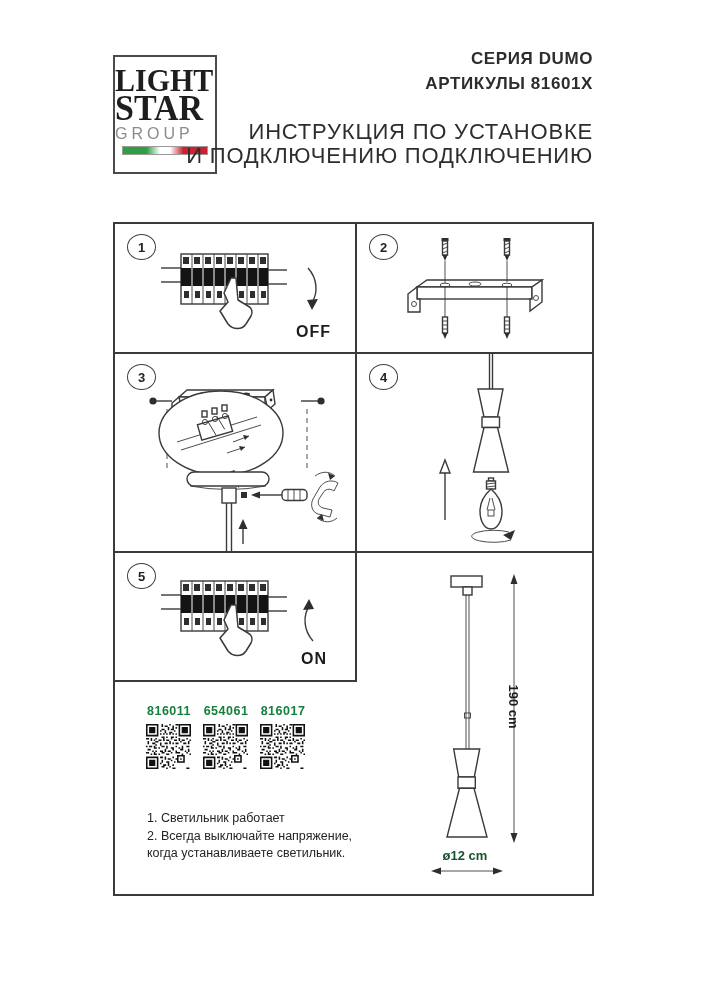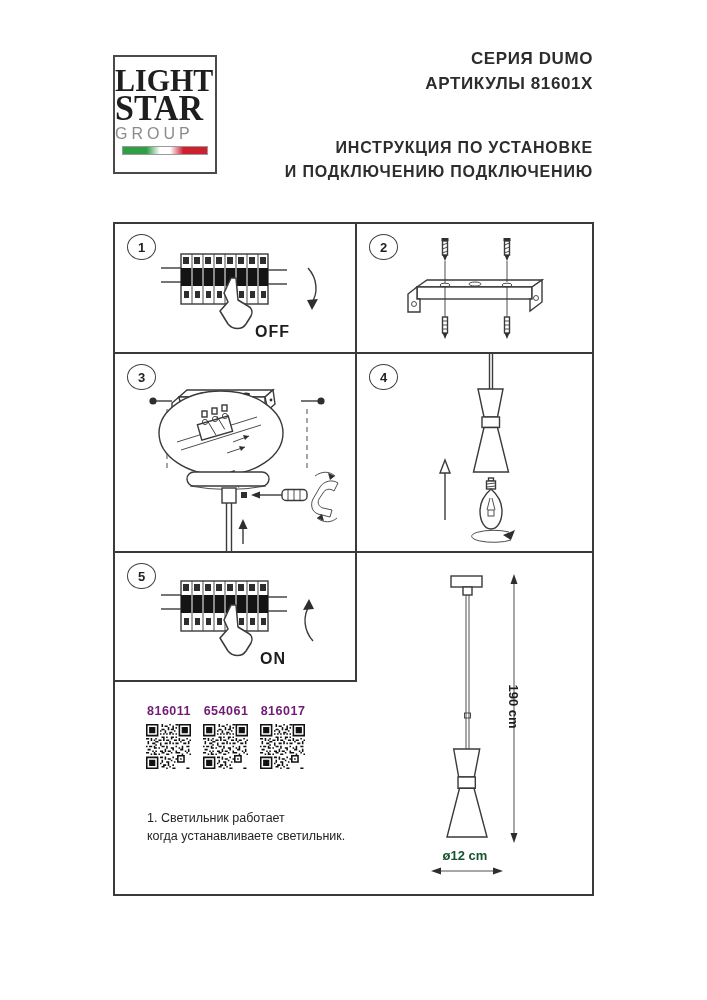--- a/index.html
+++ b/index.html
@@ -13,47 +13,47 @@
   .logo-light{margin-top:10px;font-family:"Liberation Serif",serif;font-weight:700;
               font-size:30px;line-height:26px;letter-spacing:0;color:#1e1e1e;transform:scaleY(1.08);}
   .logo-star{font-family:"Liberation Serif",serif;font-weight:700;font-size:34px;
              line-height:30px;color:#1e1e1e;transform:scaleY(1.05);}
   .logo-group{margin-top:2px;font-size:16px;letter-spacing:4px;color:#8b8b8b;font-weight:400;}
   .logo-flag{margin:3px auto 0;width:84px;height:7px;border:1px solid #9a9a9a;
              background:linear-gradient(90deg,#2f9e45 0%,#2f9e45 28%,#ffffff 44%,#ffffff 56%,#cf2030 72%,#cf2030 100%);}
 
   .hdr-top{right:114px;top:46px;text-align:right;font-weight:700;font-size:17px;
            line-height:25px;letter-spacing:0.6px;color:#2d2d2d;}
-  .hdr-title{right:114px;top:120px;text-align:right;font-weight:700;font-size:16px;
-             line-height:24px;letter-spacing:0.8px;color:#2d2d2d;margin-top:16px;}
+  .hdr-title{right:114px;top:120px;text-align:right;font-weight:400;font-size:22px;
+             line-height:24px;letter-spacing:0.8px;color:#2d2d2d;}
 
   
   .grid{left:113px;top:222px;width:481px;height:674px;border:2px solid #3a3a3a;box-sizing:border-box;}
   .vline{left:240px;top:0;width:2px;height:458px;background:#3a3a3a;}
   .hline1{left:0;top:128px;width:477px;height:2px;background:#3a3a3a;}
   .hline2{left:0;top:327px;width:477px;height:2px;background:#3a3a3a;}
   .hline3{left:0;top:456px;width:240px;height:2px;background:#3a3a3a;}
 
   .panel{position:absolute;}
   .p1{left:0;top:0;width:240px;height:128px;}
   .p2{left:242px;top:0;width:235px;height:128px;}
   .p3{left:0;top:130px;width:240px;height:197px;}
   .p4{left:242px;top:130px;width:235px;height:197px;}
   .p5{left:0;top:329px;width:240px;height:127px;}
   .pqr{left:0;top:458px;width:240px;height:212px;}
   .plamp{left:242px;top:329px;width:235px;height:341px;}
 
   .step-circle{position:absolute;left:12px;top:10px;width:27px;height:24px;border:1.7px solid #3f3f3f;
                border-radius:50%;display:flex;align-items:center;justify-content:center;
                font-size:13px;font-weight:700;color:#222;background:#fff;}
-  .switch-label{position:absolute;font-size:16px;font-weight:600;letter-spacing:1px;color:#1d1d1d;}
+  .switch-label{position:absolute;font-size:16px;font-weight:600;letter-spacing:1px;color:#1d1d1d;margin-left:41px;}
 
   
   .qr-label{position:absolute;top:22px;width:58px;text-align:center;font-size:12.5px;
-            font-weight:700;letter-spacing:0.5px;color:#701a75;}
+            font-weight:700;letter-spacing:0.5px;color:#15803d;}
   .qr-img{position:absolute;top:42px;width:45px;height:45px;}
   .notes{position:absolute;left:32px;top:128px;font-size:12.5px;line-height:17.5px;color:#242424;}
 
   
   .dim-h{position:absolute;left:126px;top:146px;width:60px;text-align:center;font-size:13px;
          font-weight:700;color:#1d1d1d;transform:rotate(90deg);transform-origin:center;}
   .dim-d{position:absolute;left:73px;top:295px;width:70px;text-align:center;font-size:13px;
          font-weight:700;color:#14532d;}
 
   svg{display:block;}
@@ -388,20 +388,21 @@
         <use href="#qr-sym"></use>
       </svg>
     <svg class="qr-img" style="left:88px">
         <use href="#qr-sym"></use>
       </svg>
     <svg class="qr-img" style="left:145px">
         <use href="#qr-sym"></use>
       </svg>
     <div class="notes">
       <div>1. Светильник работает</div>
+      <div>2. Всегда выключайте напряжение,</div>
       <div>когда устанавливаете светильник.</div>
     </div>
   </div>
 
   <div class="panel plamp">
     <svg width="235" height="341" viewBox="0 0 235 341">
       <g>
         <rect class="wht" x="94" y="23" width="31" height="11"></rect>
         <rect class="wht" x="106" y="34" width="9" height="8"></rect>
         <line class="lnt" x1="109" y1="42" x2="109" y2="196"></line>

